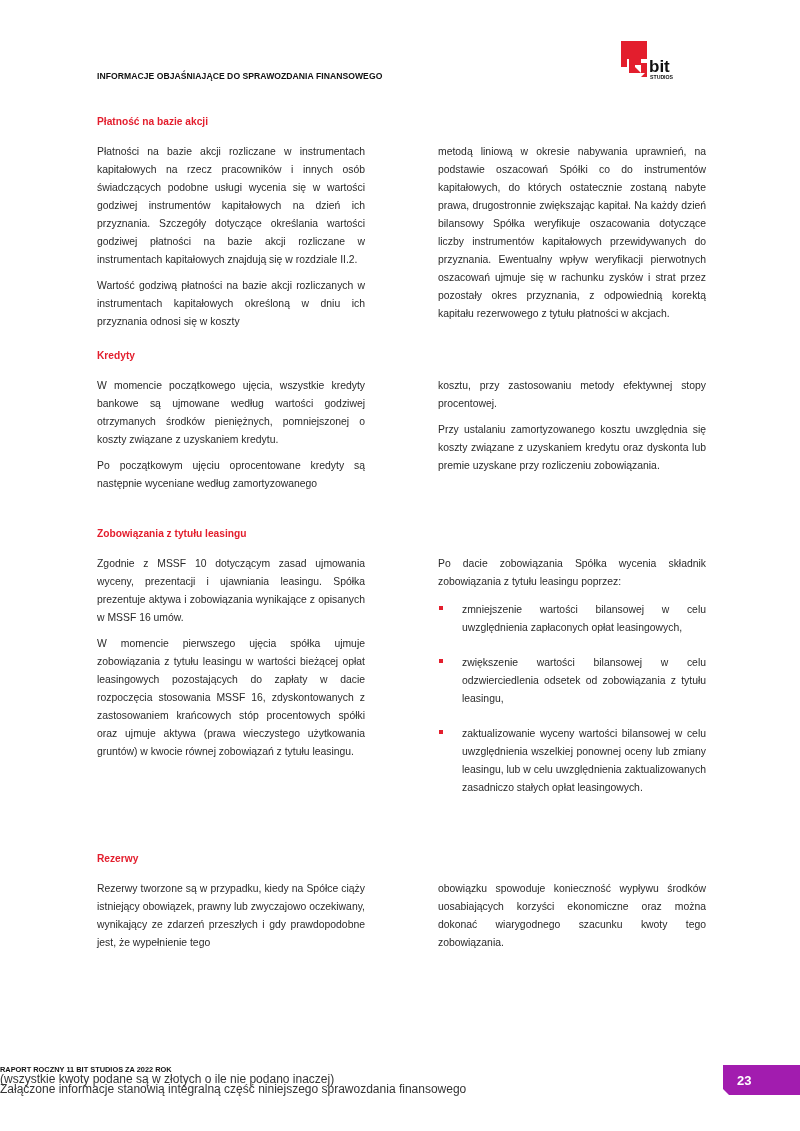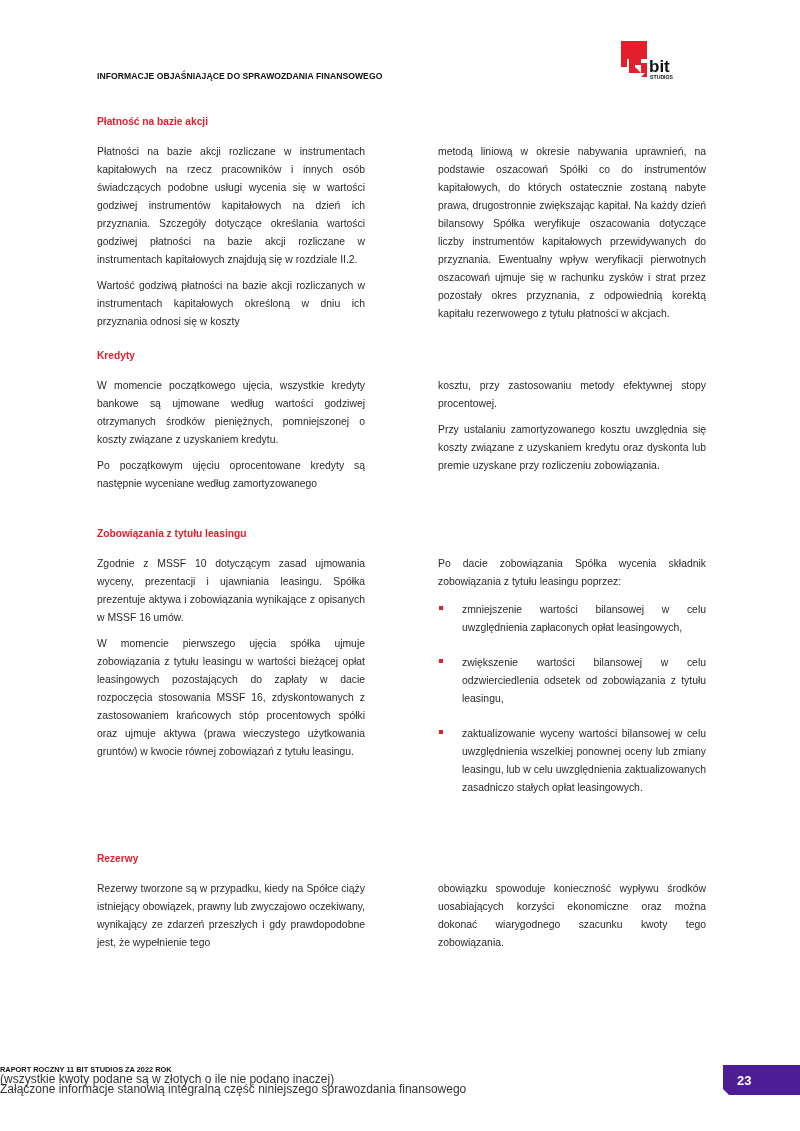--- a/index.html
+++ b/index.html
@@ -19,21 +19,21 @@
   .col-right { left: 426px; margin-left: 12px; }
 
   .bullets { list-style: none; margin-top: 10px; }
   .bullets li { position: relative; padding-left: 24px; text-align: justify; margin-bottom: 17px; }
   .bullets li .bullet { position: absolute; left: 1px; top: 5px; width: 4px; height: 4px; background: #e31e2d; }
 
   .footer { position: absolute; left: 0; top: 1065px; width: 800px; }
   .footer .f1 { font-size: 7.4px; font-weight: bold; color: #111; line-height: 10px; }
   .footer .f2, .footer .f3 { font-size: 12px; color: #333; line-height: 9.5px; }
 
-  .page-tab { position: absolute; left: 723px; top: 1065px; width: 77px; height: 30px; background: #4c1d95;
+  .page-tab { position: absolute; left: 723px; top: 1065px; width: 77px; height: 30px; background: #a21caf;
               clip-path: polygon(0 0, 100% 0, 100% 100%, 6px 100%, 0 calc(100% - 6px)); }
   .page-num { position: absolute; left: 14px; top: 8px; font-size: 13px; font-weight: bold; color: #fff; }
 </style>
 </head>
 <body>
 
 <div class="header-title">INFORMACJE OBJAŚNIAJĄCE DO SPRAWOZDANIA FINANSOWEGO</div>
 
 <div class="logo">
   <svg width="80" height="40" viewBox="0 0 80 40">

